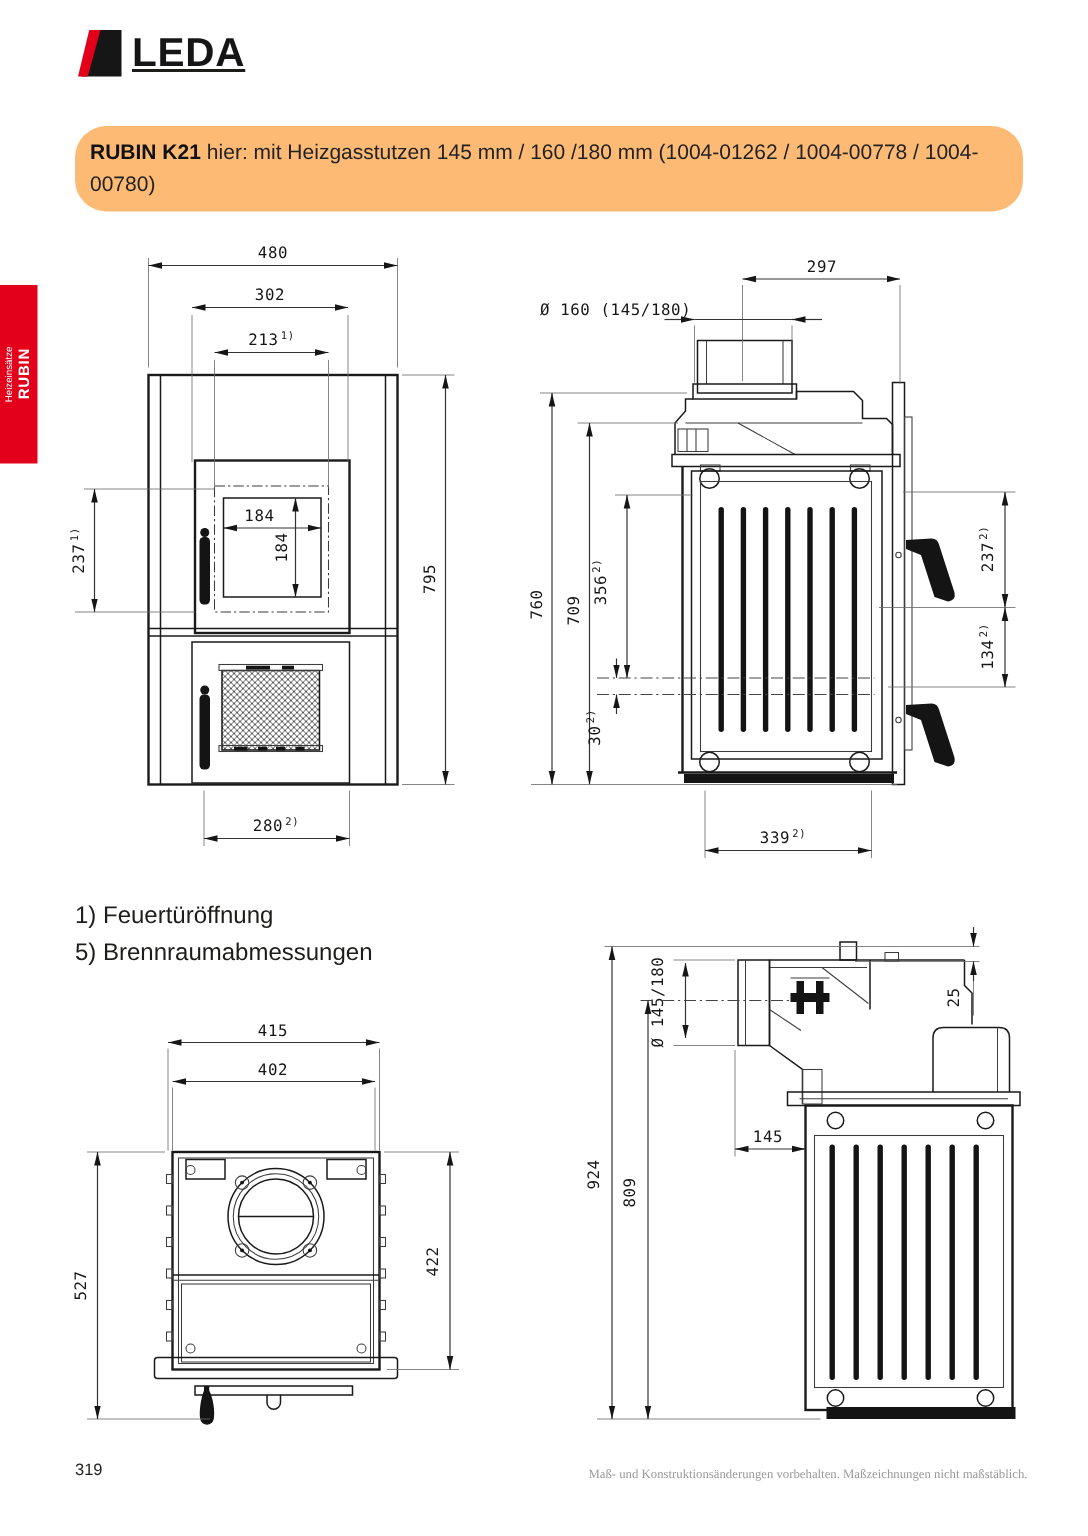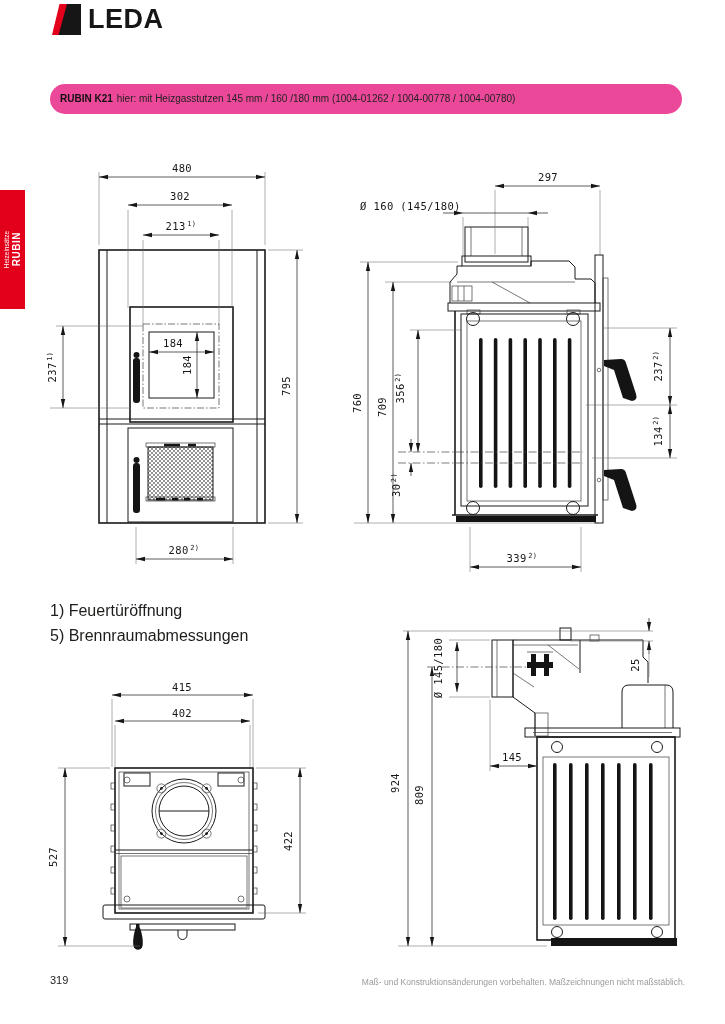--- a/index.html
+++ b/index.html
@@ -1,34 +1,34 @@
 <!DOCTYPE html>
 <html><head>
 <meta charset="utf-8">
 <style>
   html,body{margin:0;padding:0;background:#fff;}
   body{width:725px;height:1024px;position:relative;font-family:"Liberation Sans",sans-serif;color:#1d1d1b;overflow:hidden;}
   .abs{position:absolute;}
   
-  #logo{left:50px;top:4px;display:flex;align-items:center;gap:7px;}
+  #logo{left:50px;top:20px;display:flex;align-items:center;gap:7px;text-decoration:underline;}
   #logo-text{font-size:27px;font-weight:bold;letter-spacing:.5px;color:#161616;}
   
-  #title-box{left:50px;top:84px;width:612px;background:#ec4899;padding:7px 10px 8px 10px;font-size:10px;line-height:1.5;color:#222;border-radius:21px;}
+  #title-box{left:50px;top:84px;width:612px;background:#fdba74;padding:7px 10px 8px 10px;font-size:14px;line-height:1.5;color:#222;border-radius:21px;}
   #title-box b{font-weight:bold;color:#111;}
   .t-rest{margin-left:4px;}
   
   #side-tab{left:0;top:190px;width:25px;height:119px;background:#e2001a;color:#fff;}
   #side-tab .tab-inner{display:flex;flex-direction:row;align-items:center;justify-content:center;gap:1px;height:100%;}
   #side-tab span{writing-mode:vertical-rl;transform:rotate(180deg);white-space:nowrap;}
   .tab-cat{font-size:6.5px;}
   .tab-ser{font-size:10px;font-weight:bold;letter-spacing:.5px;}
   
   #footnotes{left:50px;top:599px;font-size:16px;line-height:1.55;}
   #page-num{left:50px;top:974px;font-size:11px;}
-  #disclaimer{right:40px;top:977px;font-size:8.5px;color:#9a9a9a;text-align:center;}
+  #disclaimer{right:40px;top:977px;font-size:8.5px;color:#9a9a9a;text-align:center;font-family:Liberation Serif, serif;}
   
   svg{position:absolute;overflow:visible;}
   .o15{stroke:#1a1a1a;stroke-width:1.6;fill:none;stroke-linejoin:miter;}
   .o1{stroke:#1a1a1a;stroke-width:1;fill:none;}
   .o07{stroke:#3c3c3c;stroke-width:.7;fill:none;}
   .dl{stroke:#333;stroke-width:.8;fill:none;}
   .xl{stroke:#6b6b6b;stroke-width:.55;fill:none;}
   .cl{stroke:#444;stroke-width:.7;fill:none;stroke-dasharray:8 2.5 1.5 2.5;}
   .blk{fill:#141414;stroke:none;}
   text.dt{font-family:"DejaVu Sans Mono",monospace;font-size:10.5px;fill:#161616;letter-spacing:.4px;}

